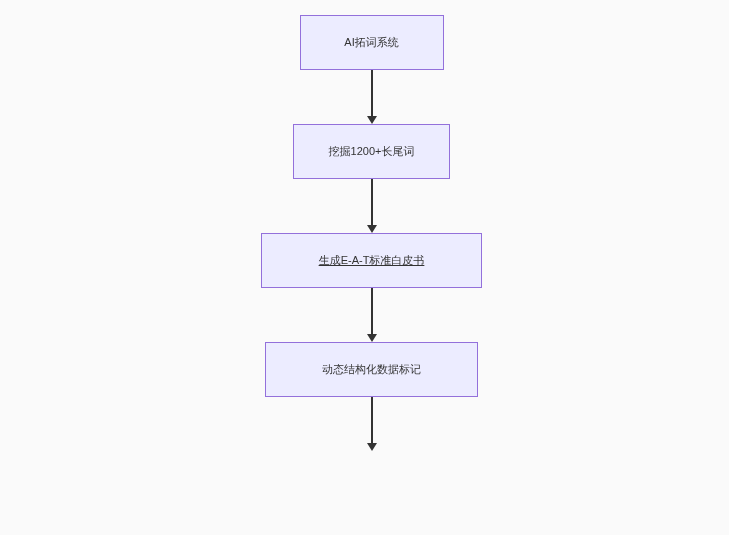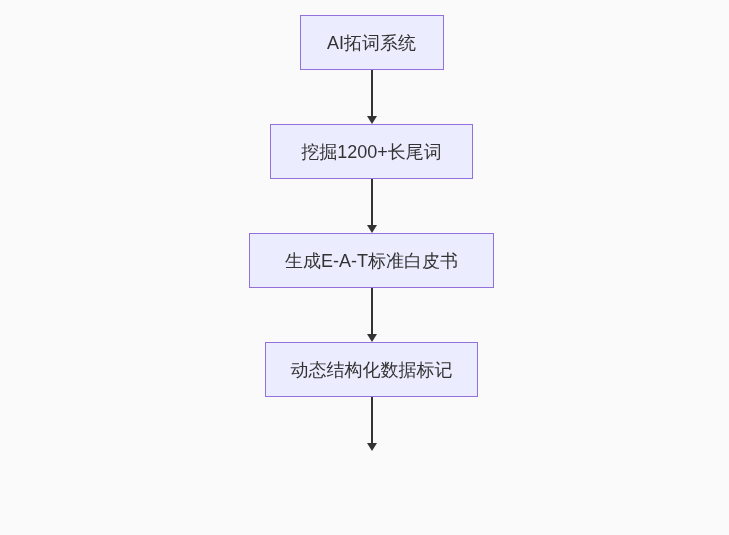--- a/index.html
+++ b/index.html
@@ -31,28 +31,28 @@
     flex-direction: column;
     align-items: center;
   }
   .node {
     height: 55px;
     background: var(--node-fill);
     border: 1px solid var(--node-border);
     display: flex;
     align-items: center;
     justify-content: center;
-    font-size: 18px;
+    font-size: 11px;
     color: var(--text);
     text-align: center;
     white-space: nowrap;
   }
   .node.n1 { width: 144px; }
-  .node.n2 { width: 203px; }
-  .node.n3 { width: 245px; }
+  .node.n2 { width: 157px; }
+  .node.n3 { width: 221px; text-decoration: underline; }
   .node.n4 { width: 213px; }
   .node.n5 { width: 232px; }
   .edge {
     position: relative;
     height: 54px;
     width: 12px;
     display: flex;
     justify-content: center;
   }
   .edge-line {

